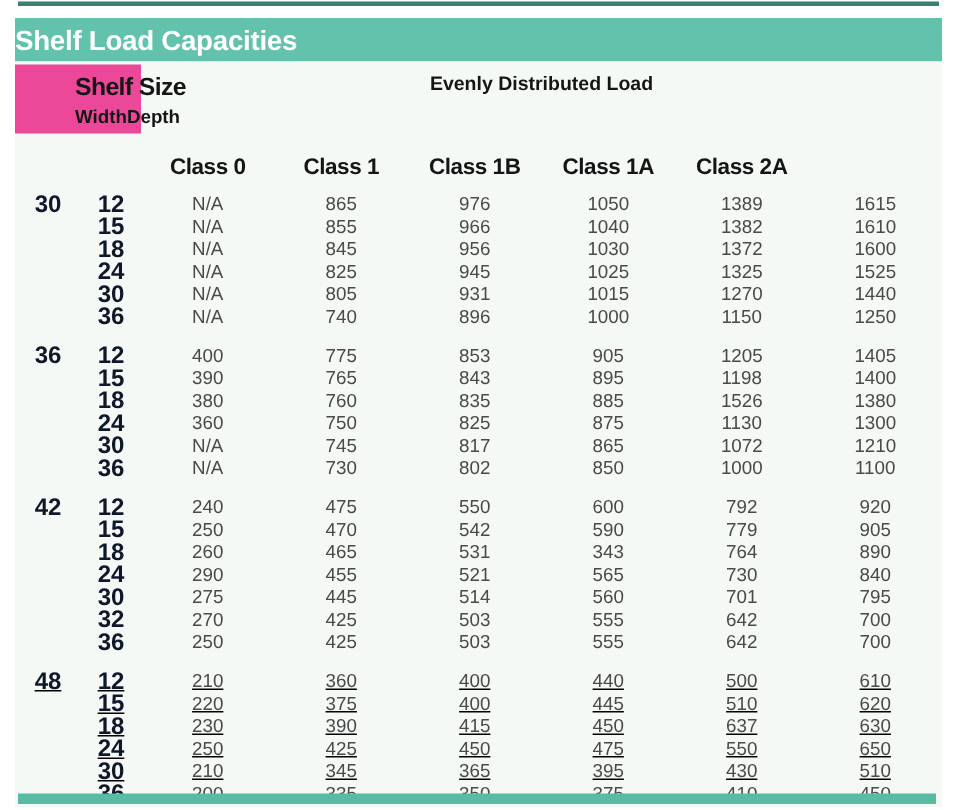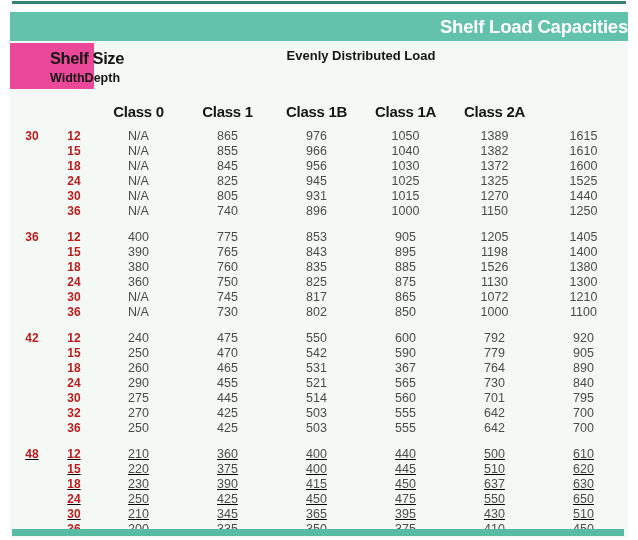--- a/index.html
+++ b/index.html
@@ -13,21 +13,21 @@
   .sheet {
     position: absolute; left: 10px; top: 0; width: 618px; height: 540px;
   }
   .top-rule {
     position: absolute; left: 2px; top: 1px; width: 614px; height: 3px;
     background: #388072;
   }
   .title-band {
     position: absolute; left: 0; top: 12px; width: 618px; height: 29px;
     background: #63c2ac;
-    display: flex; align-items: center; justify-content: flex-end;
+    display: flex; align-items: center; justify-content: flex-start;
   }
   .title-band span {
     color: #ffffff; font-weight: bold; font-size: 18.5px; letter-spacing: -0.2px;
   }
   .table-body {
     position: absolute; left: 0; top: 41px; width: 618px; height: 497px;
     background: #f5f9f5;
   }
   
   .head-section { position: relative; height: 50px; width: 618px; }
@@ -57,21 +57,21 @@
   .class-header-row { margin-top: 6px; height: 28px; align-items: center; }
   .class-header {
     text-align: center; font-size: 15px; font-weight: bold; color: #151515;
     letter-spacing: -0.3px;
   }
   .data-area { margin-top: 4px; }
   .block { margin-bottom: 11px; }
   .block:last-child { margin-bottom: 0; text-decoration: underline; }
   .row { height: 15px; line-height: 15px; }
   .cell { text-align: center; }
-  .width-cell, .depth-cell { font-size: 12px; font-weight: bold; color: #b91c1c; }
+  .width-cell, .depth-cell { font-size: 16px; font-weight: bold; color: #0f172a; }
   .data-cell { font-size: 12.5px; color: #4a4a4a; }
   .bottom-rule {
     position: absolute; left: 2px; top: 529px; width: 612px; height: 7px;
     background: #58bba4;
   }
 </style>
 </head>
 <body>
 
 <div class="sheet">
@@ -251,21 +251,21 @@
             <div class="cell data-cell">590</div>
             <div class="cell data-cell">779</div>
             <div class="cell data-cell">905</div>
           </div>
           <div class="grid-row row">
             <div class="cell width-cell"></div>
             <div class="cell depth-cell">18</div>
             <div class="cell data-cell">260</div>
             <div class="cell data-cell">465</div>
             <div class="cell data-cell">531</div>
-            <div class="cell data-cell">367</div>
+            <div class="cell data-cell">343</div>
             <div class="cell data-cell">764</div>
             <div class="cell data-cell">890</div>
           </div>
           <div class="grid-row row">
             <div class="cell width-cell"></div>
             <div class="cell depth-cell">24</div>
             <div class="cell data-cell">290</div>
             <div class="cell data-cell">455</div>
             <div class="cell data-cell">521</div>
             <div class="cell data-cell">565</div>

